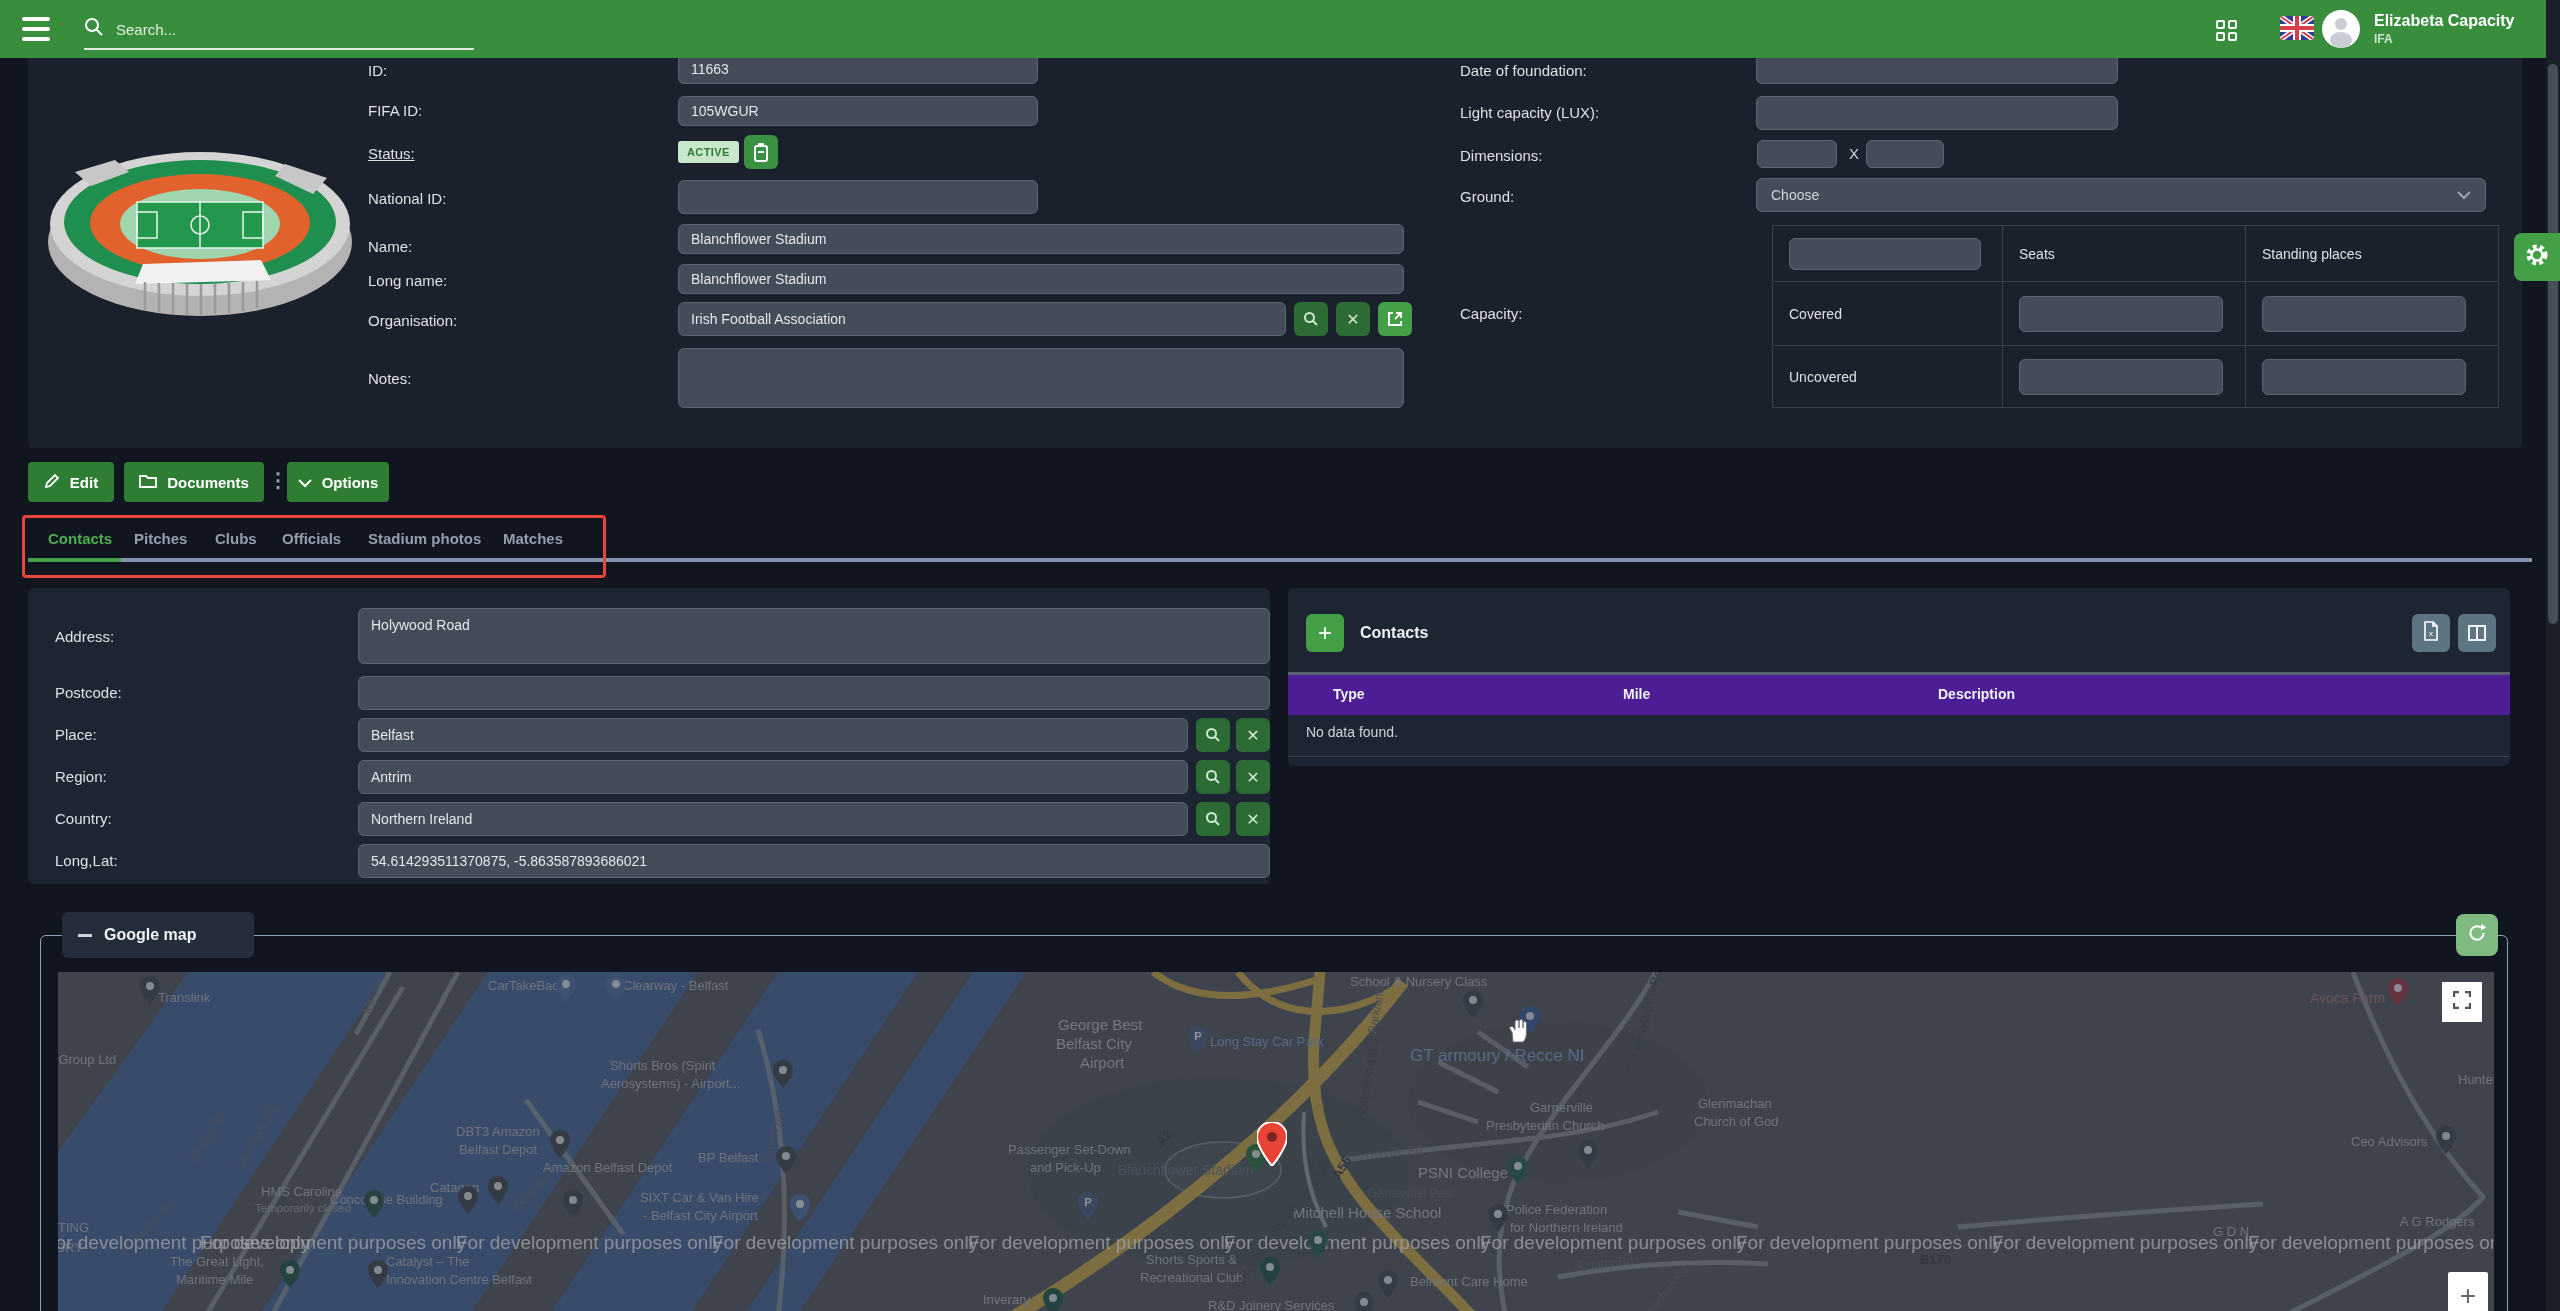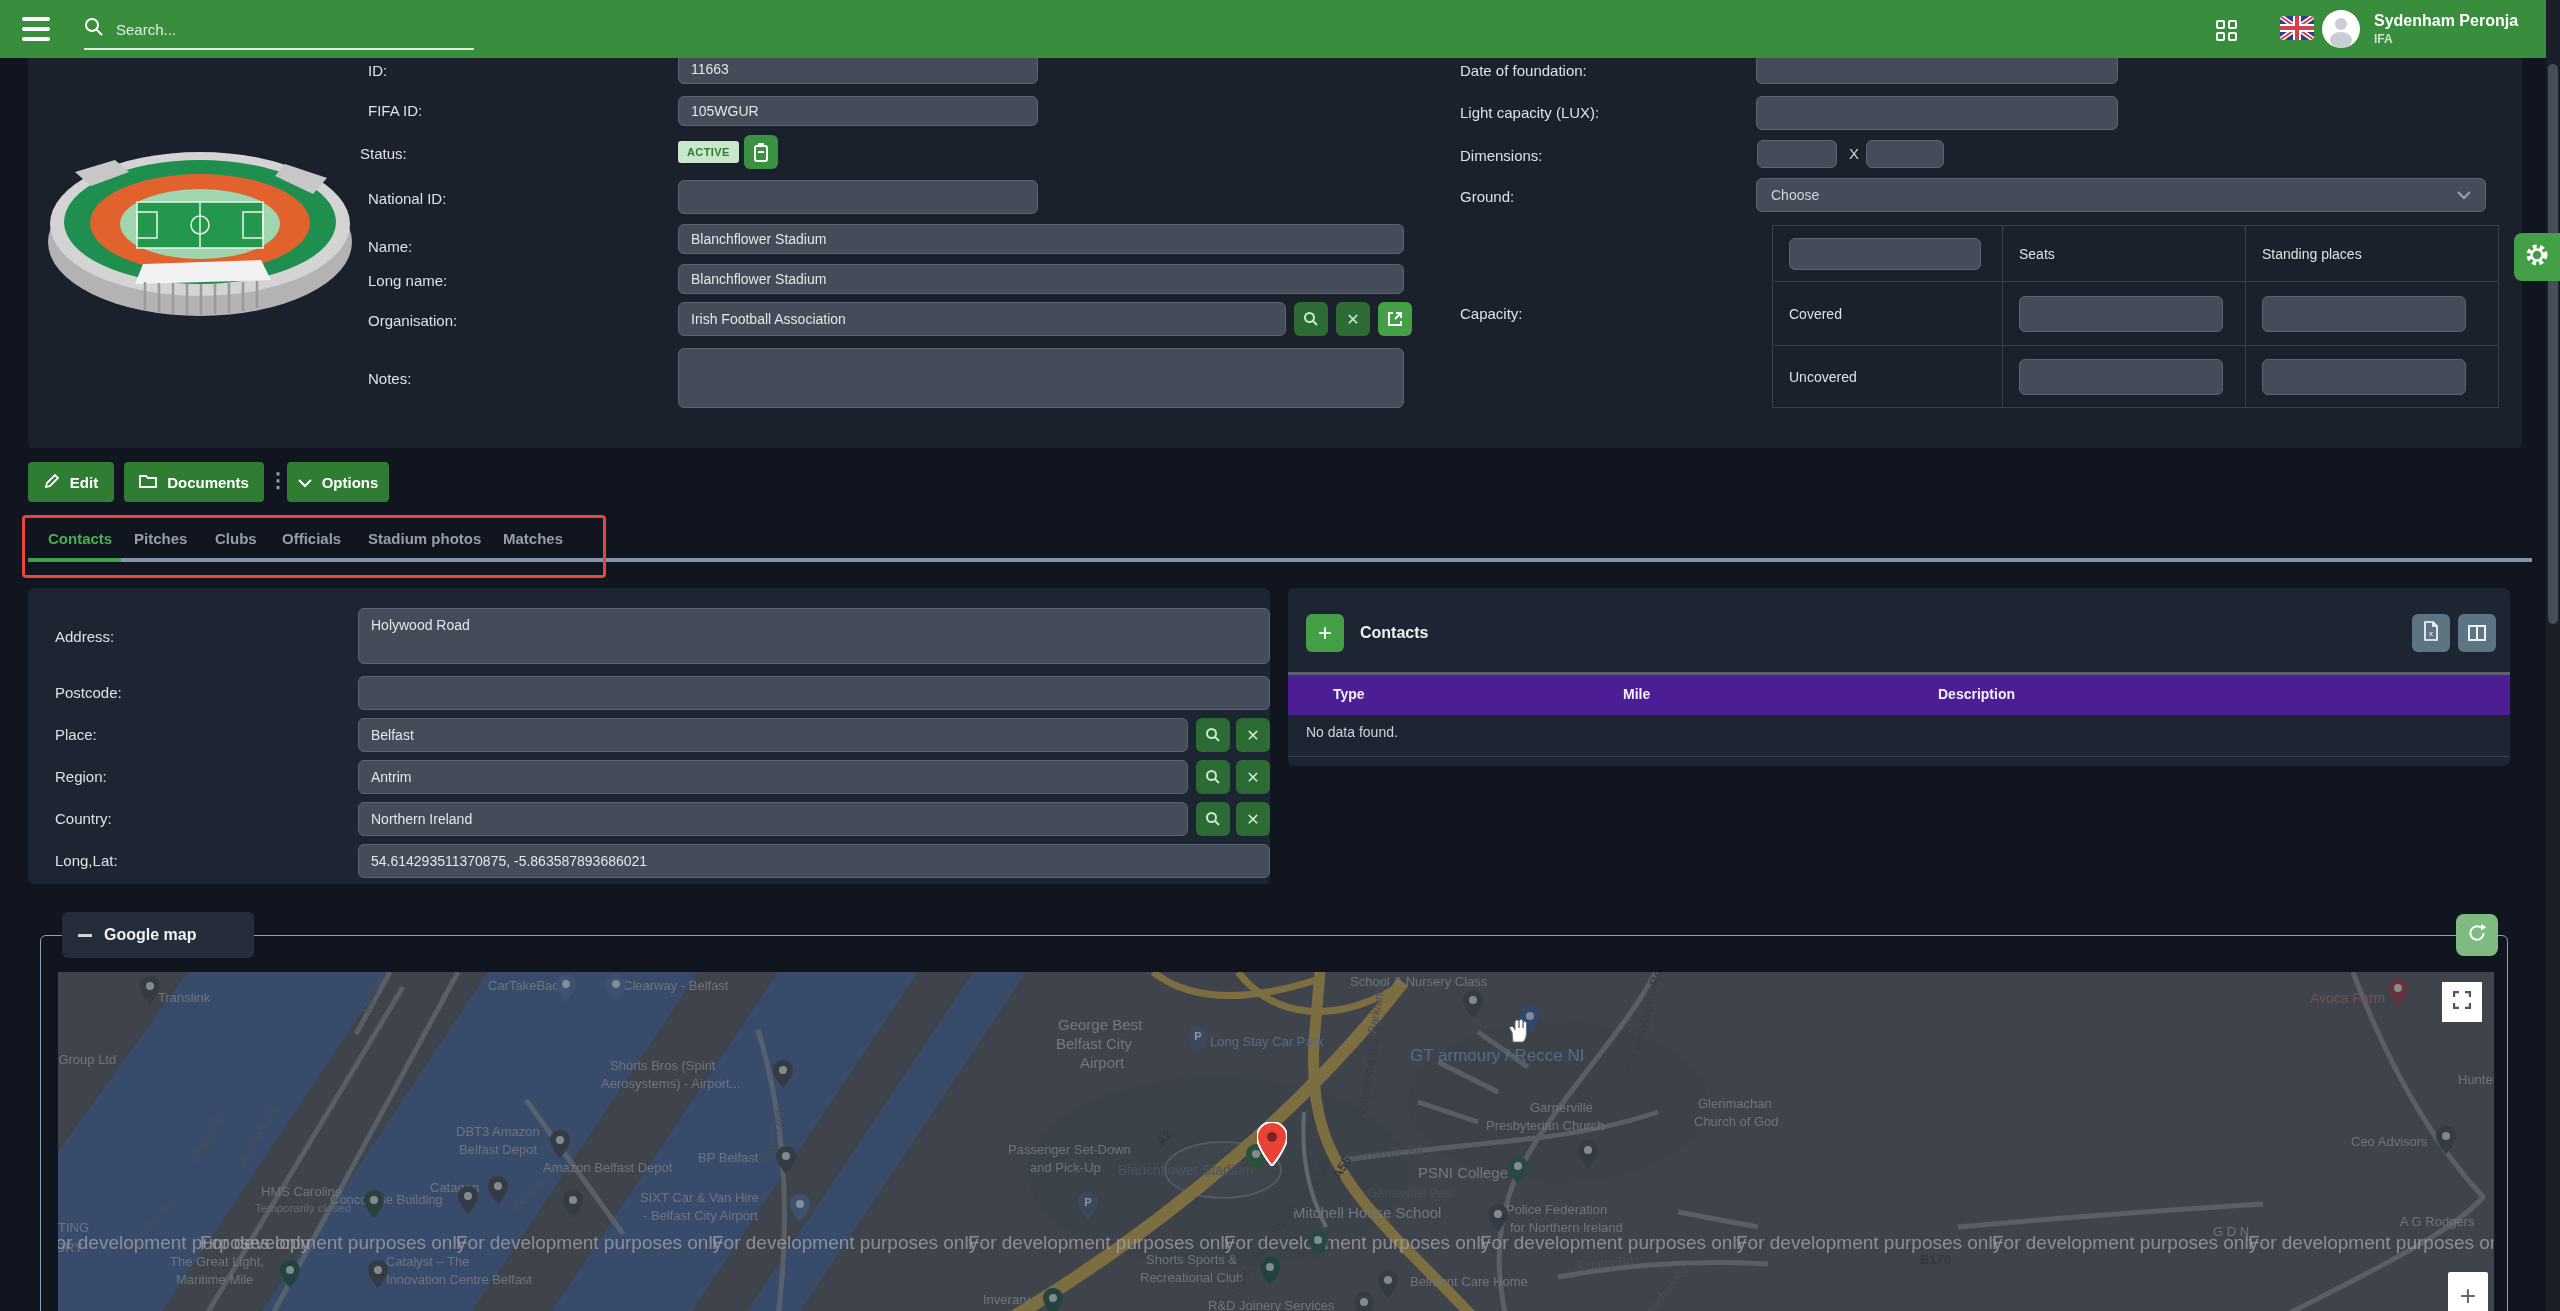--- a/index.html
+++ b/index.html
@@ -104,21 +104,21 @@
       <rect x="15" y="0" width="4" height="24" fill="#d6404a"></rect>
         <rect x="0" y="10" width="34" height="4" fill="#d6404a"></rect>
     </svg>
   </div>
   <div class="abs avatar">
     <svg width="38" height="38" viewBox="0 0 38 38">
         <circle cx="19" cy="14" r="6" fill="#c9ced4"></circle>
         <ellipse cx="19" cy="30" rx="11" ry="8" fill="#c9ced4"></ellipse>
       </svg>
   </div>
-  <div class="abs user-name">Sydenham Peronja</div>
+  <div class="abs user-name">Elizabeta Capacity</div>
   <div class="abs user-org">IFA</div>
 </div>
 
 <div class="abs top-panel"></div>
 
 <div class="abs" style="left:45px;top:142px;">
   <svg width="310" height="178" viewBox="0 0 310 178">
     <ellipse cx="155" cy="100" rx="152" ry="74" fill="#b3b3b3"></ellipse>
     <ellipse cx="155" cy="82" rx="150" ry="72" fill="#d4d4d4"></ellipse>
     <ellipse cx="155" cy="80" rx="136" ry="62" fill="#1e8f4e"></ellipse>
@@ -143,21 +143,21 @@
         <line x1="198" y1="140" x2="198" y2="169"></line>
       <line x1="212" y1="139" x2="212" y2="166"></line>
     </g>
   </svg>
 </div>
 
 <div class="abs flabel" style="left:368px;top:62px;">ID:</div>
 <input class="abs inp" style="left: 678px; top: 54px; width: 360px; height: 30px;" value="11663">
 <div class="abs flabel" style="left:368px;top:102px;">FIFA ID:</div>
 <input class="abs inp" style="left: 678px; top: 96px; width: 360px; height: 30px;" value="105WGUR">
-<div class="abs flabel" style="left:360px;top:145px;">Status:</div>
+<div class="abs flabel" style="left:368px;top:145px;text-decoration:underline;">Status:</div>
 <span class="abs badge" style="left:678px;top:141px;">ACTIVE</span>
 <div class="abs sqbtn" style="left:744px;top:135px;width:34px;height:34px;background:#3a9142;">
   <svg width="16" height="20" viewBox="0 0 16 20">
       <rect x="2" y="4" width="12" height="15" rx="2" fill="none" stroke="#fff" stroke-width="2"></rect>
       <rect x="5" y="1" width="6" height="4" rx="1" fill="#fff"></rect>
       <line x1="5" y1="10" x2="11" y2="10" stroke="#fff" stroke-width="2"></line>
     </svg>
 </div>
 <div class="abs flabel" style="left:368px;top:190px;">National ID:</div>
 <input class="abs inp" style="left: 678px; top: 180px; width: 360px; height: 34px;" value="">

